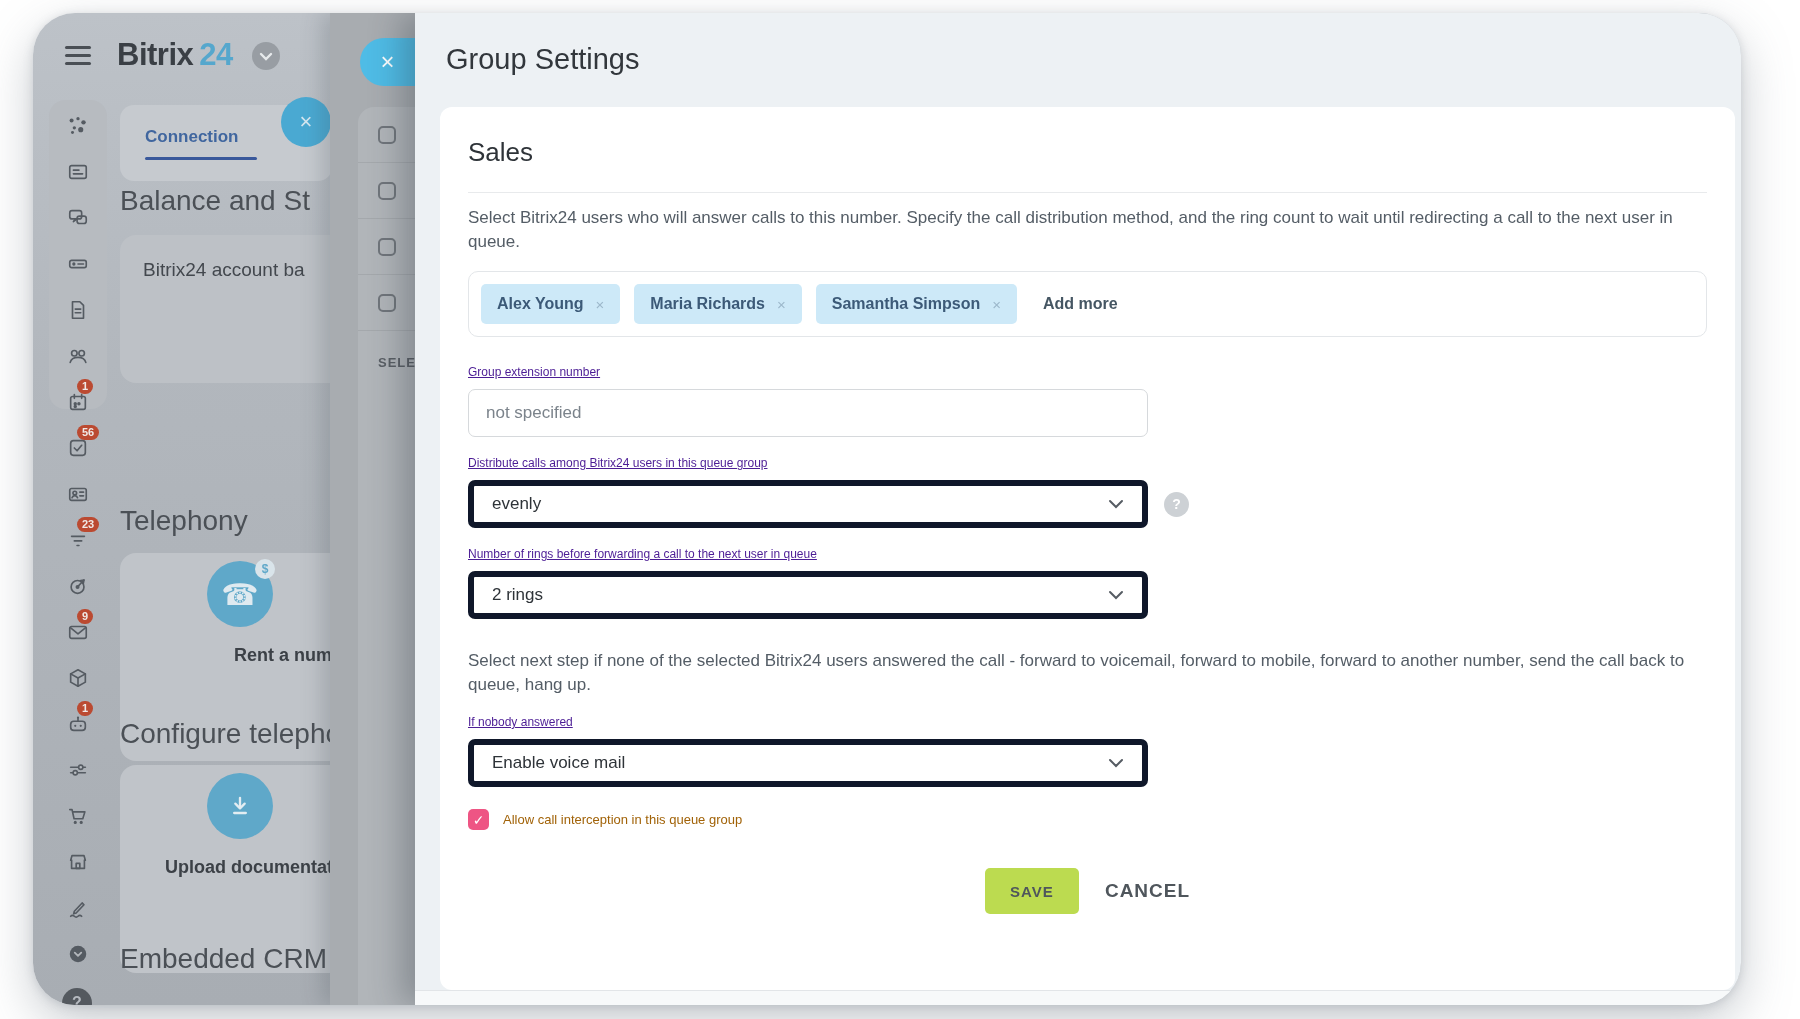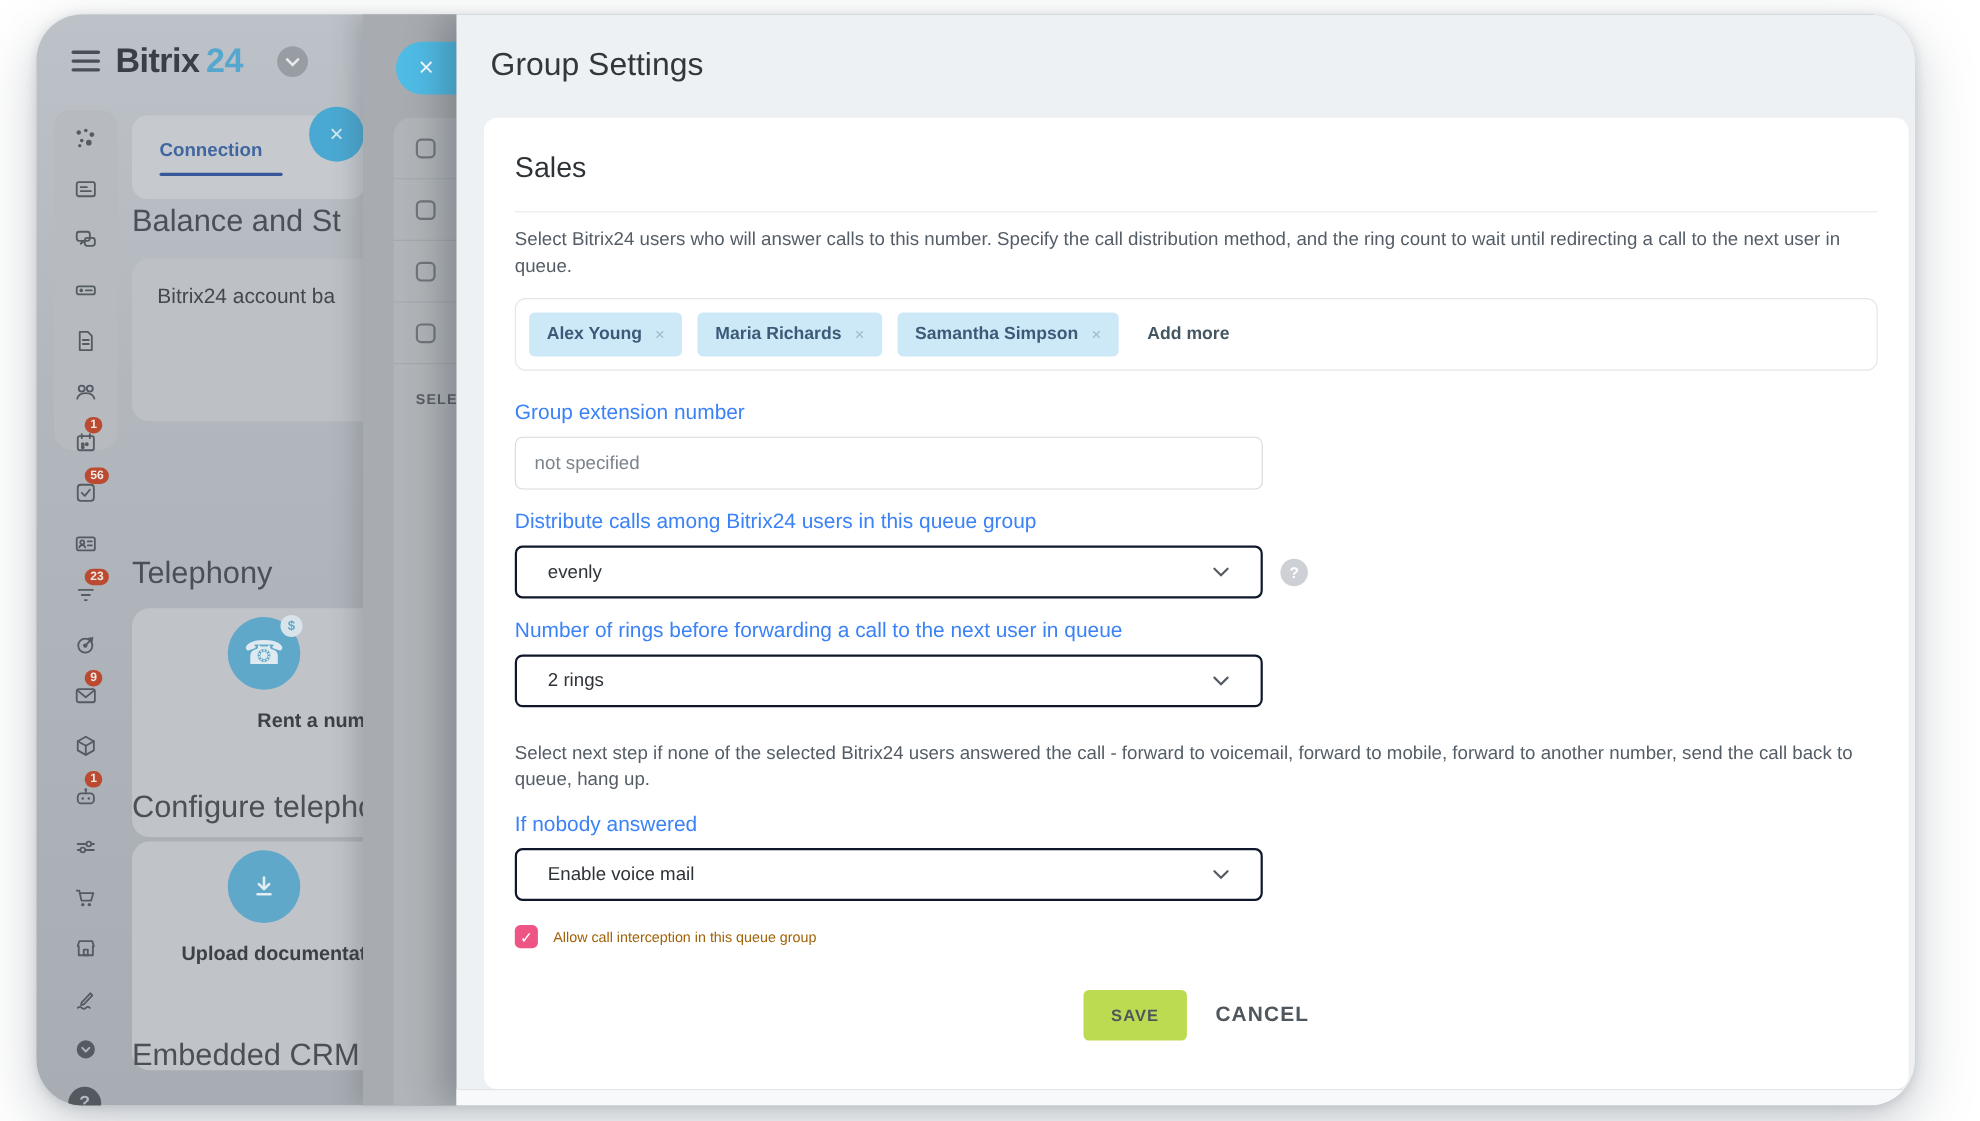--- a/index.html
+++ b/index.html
@@ -10,21 +10,21 @@
   
   .window { position:absolute; left:33px; top:13px; width:1708px; height:992px;
             border-radius:42px; overflow:hidden;
             box-shadow:0 18px 50px rgba(110,120,132,.38), 0 2px 10px rgba(110,120,132,.25);
             background:linear-gradient(180deg,#bdc2c8 0%,#b2b7bd 35%,#a8adb3 100%); }
 
   
   .under { position:absolute; inset:0; }
   .hamburger { position:absolute; left:32px; top:33px; width:26px; height:19px; cursor:pointer; }
   .hamburger i { display:block; height:3px; background:#4a4f55; border-radius:2px; margin-bottom:5px; }
-  .logo { position:absolute; left:72px; top:24px; font-size:31px; font-weight:700; color:#3a3f45; letter-spacing:-0.5px; }
+  .logo { position:absolute; left:84px; top:24px; font-size:31px; font-weight:700; color:#3a3f45; letter-spacing:-0.5px; }
   .logo .blue { color:#55a7cd; margin-left:6px; }
   .logo-chevron { position:absolute; left:219px; top:29px; width:28px; height:28px; border-radius:50%;
                   background:#989da3; display:flex; align-items:center; justify-content:center; }
 
   .rail-bg { position:absolute; left:16px; top:87px; width:58px; height:309px; background:#b7bbc0; border-radius:16px; }
   .rail { position:absolute; left:22px; top:90px; width:46px; display:flex; flex-direction:column; align-items:center; }
   .side-icon { position:relative; height:46px; width:46px; display:flex; align-items:center; justify-content:center; cursor:pointer; }
   .side-icon svg { stroke:#555b62; fill:none; stroke-width:1.8; stroke-linecap:round; stroke-linejoin:round; }
   .badge { position:absolute; top:0px; left:22px; background:#bb4a31; color:#f0e9e6; font-size:11px; font-weight:700;
            padding:1px 5px; border-radius:9px; min-width:10px; text-align:center; line-height:13px; }
@@ -66,29 +66,29 @@
           border-radius:12px; padding:0 28px; overflow:hidden; }
   .h-section { font-size:26px; color:#2e3338; font-weight:400; }
   .sales-h { margin-top:30px; }
   .divider { border-top:1px solid #e8eaec; margin-top:24px; }
   .para { margin-top:13px; font-size:17px; line-height:24px; color:#545d66; max-width:1255px; }
   .chips-box { margin-top:17px; border:1px solid #e3e6e9; border-radius:10px; padding:12px; display:flex; align-items:center; gap:14px; }
   .chip { background:#cde9f8; border-radius:5px; height:40px; padding:0 16px; display:flex; align-items:center;
           font-size:16px; font-weight:700; color:#3c5a78; }
   .chip-x { margin-left:12px; color:#9cb8cb; font-size:15px; font-weight:400; cursor:pointer; }
   .add-more { margin-left:12px; font-size:16px; font-weight:700; color:#455663; cursor:pointer; }
-  .field-label { margin-top:28px; font-size:19px; color:#3b82f6; }
+  .field-label { margin-top:28px; font-size:12px; color:#4c1d95;text-decoration:underline; }
   .tight { margin-top:19px; }
   .text-input { margin-top:10px; width:680px; height:48px; border:1px solid #d6d9dc; border-radius:7px;
                 font-size:17px; color:#7b838b; padding:0 17px; outline:none; background:#fff;
                 font-family:"Liberation Sans", sans-serif; }
   .text-input::placeholder { color:#7b838b; opacity:1; }
   .select-row { margin-top:10px; display:flex; align-items:center; gap:16px; }
-  .select { width:680px; height:48px; border:2px solid #0f172a; border-radius:7px; background:#fff;
-            display:flex; align-items:center; justify-content:space-between; padding:0 28px; cursor:pointer; }
+  .select { width:680px; height:48px; border:6px solid #0f172a; border-radius:7px; background:#fff;
+            display:flex; align-items:center; justify-content:space-between; padding:0 18px; cursor:pointer; }
   .select span { font-size:17px; color:#2e3338; }
   .help { width:25px; height:25px; border-radius:50%; background:#cdd1d5; color:#ffffff; font-size:14px; font-weight:700;
           display:flex; align-items:center; justify-content:center; cursor:pointer; }
   .missed-h { margin-top:28px; }
   .check-row { margin-top:22px; display:flex; align-items:center; }
   .pink-check { width:21px; height:21px; background:#ee5584; border-radius:5px; color:#fff; font-size:14px;
                 display:flex; align-items:center; justify-content:center; cursor:pointer; }
   .check-label { margin-left:14px; font-size:13px; color:#a16207; }
   .btn-row { margin-top:38px; display:flex; align-items:center; justify-content:center; gap:26px; }
   .save-btn { width:94px; height:46px; background:#bcdb50; border:none; border-radius:5px;

